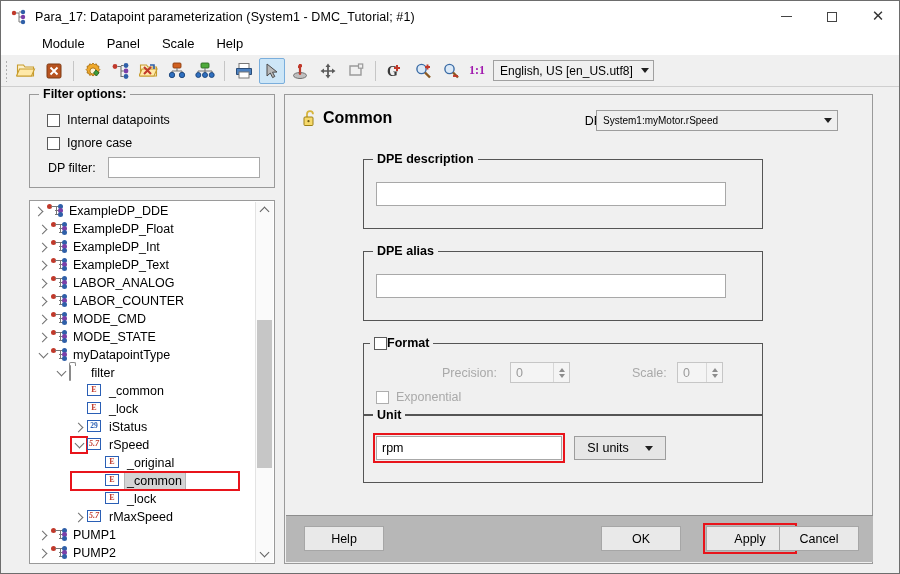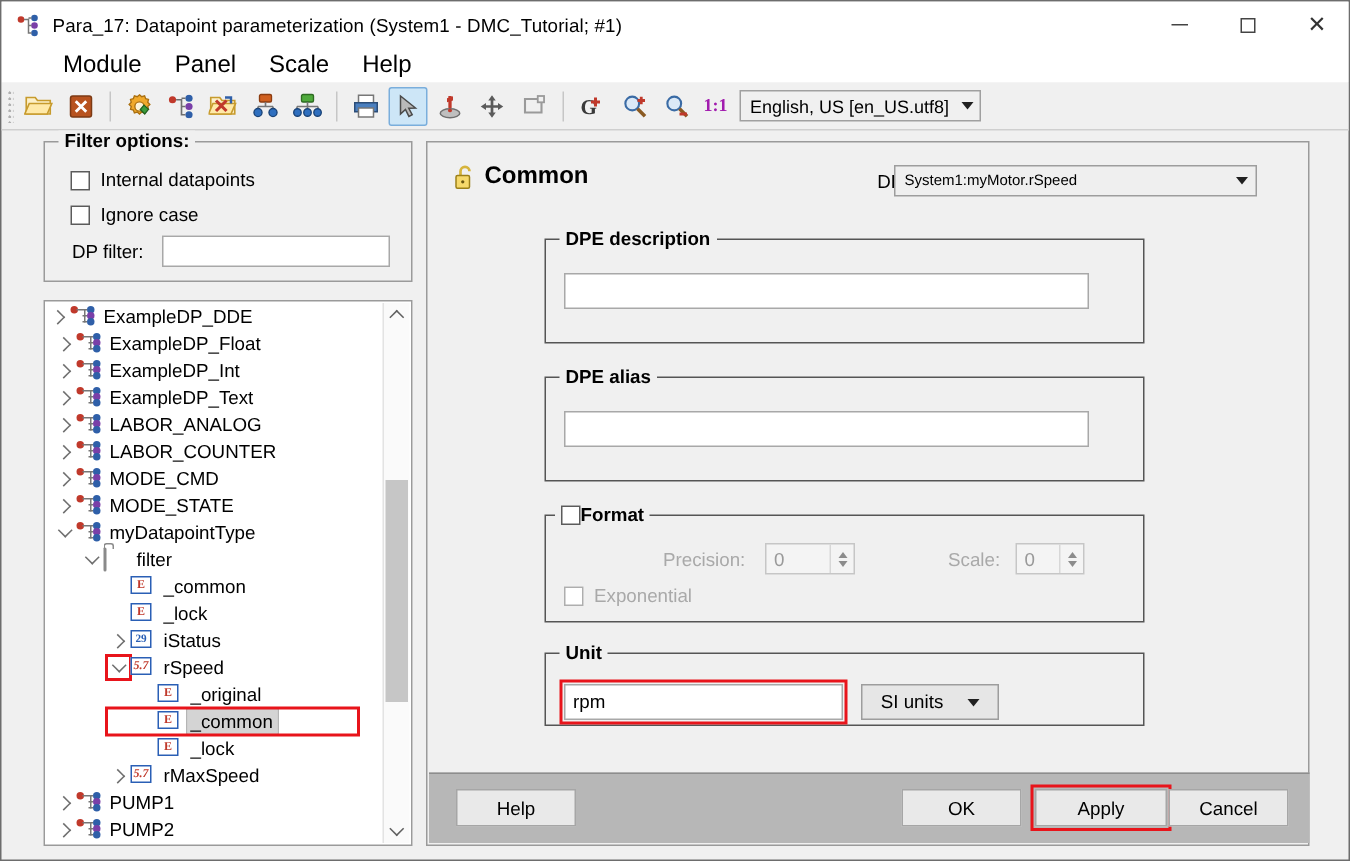--- a/index.html
+++ b/index.html
@@ -65,21 +65,21 @@
     position: absolute;
     left: 0; top: 31px;
     width: 900px; height: 23px;
     background: #ffffff;
     display: flex;
     align-items: center;
     padding-left: 30px;
     box-sizing: border-box;
   }
   .menuitem {
-    font-size: 16px;
+    font-size: 13px;
     color: #000;
     padding: 2px 11px;
     cursor: default;
   }
 
   
   .toolbar {
     position: absolute;
     left: 0; top: 54px;
     width: 900px; height: 32px;
@@ -830,29 +830,29 @@
             <span class="dn"></span>
           </span>
       </div>
 
       <div class="chk-row" style="left:12px; top:46px;">
         <span class="checkbox dim"></span>
         <span class="dim-text">Exponential</span>
       </div>
     </div>
 
-    <div class="rgb" style="top:340px; height:49px;">
+    <div class="rgb" style="top:320px; height:68px;">
       <div class="gb-legend">Unit</div>
       <input class="field highlight-red" type="text" style="left: 12px; top: 20px; width: 186px; height: 24px;" value="rpm">
       <div class="si-combo" style="left:210px; top:20px; width:92px; height:24px;gap:16px;">
         <span>SI units</span>
         <span class="caret" style="margin-left:0;"></span>
       </div>
     </div>
 
     <div class="buttonbar">
       <div class="btn" style="left:18px; top:10px; width:80px;">Help</div>
       <div class="btn" style="left:315px; top:10px; width:80px;">OK</div>
-      <div class="btn highlight-red" style="left:404px; top:10px; width:88px;">Apply</div>
+      <div class="btn highlight-red" style="left:420px; top:10px; width:88px;">Apply</div>
       <div class="btn" style="left:493px; top:10px; width:80px;">Cancel</div>
     </div>
   </div>
 </div>
 
 </body></html>

